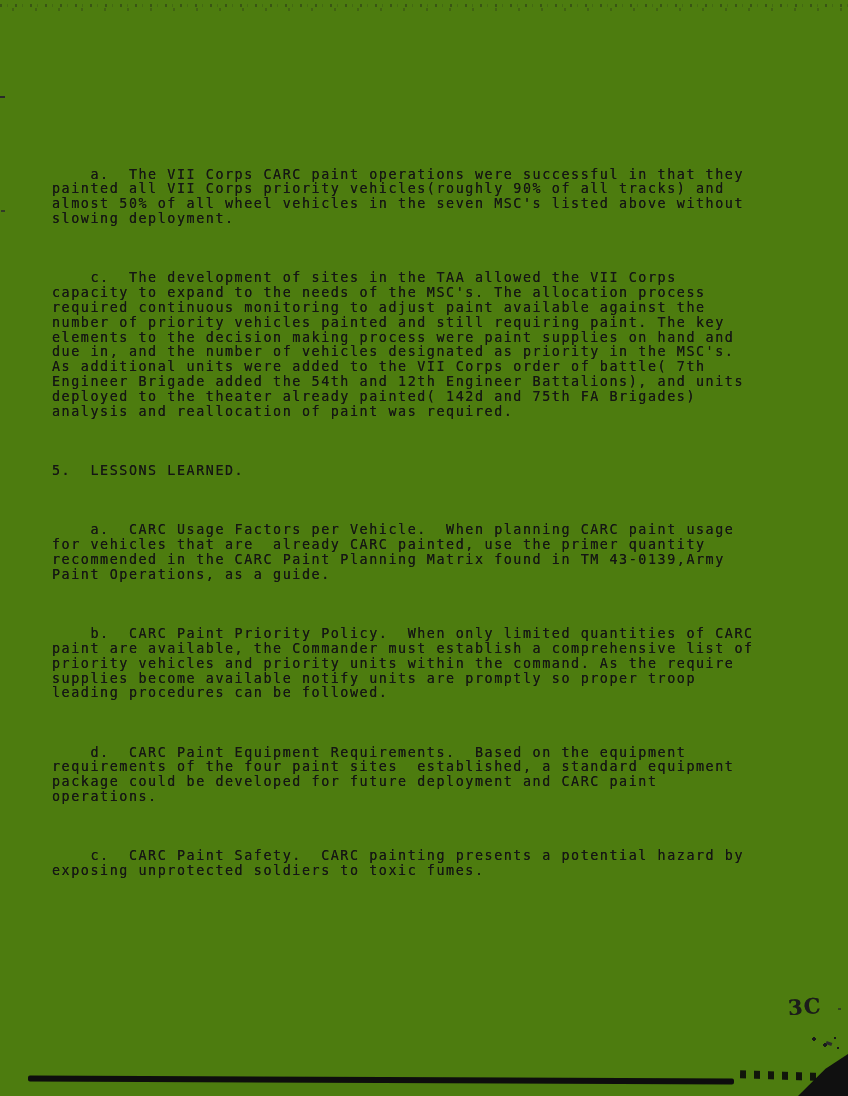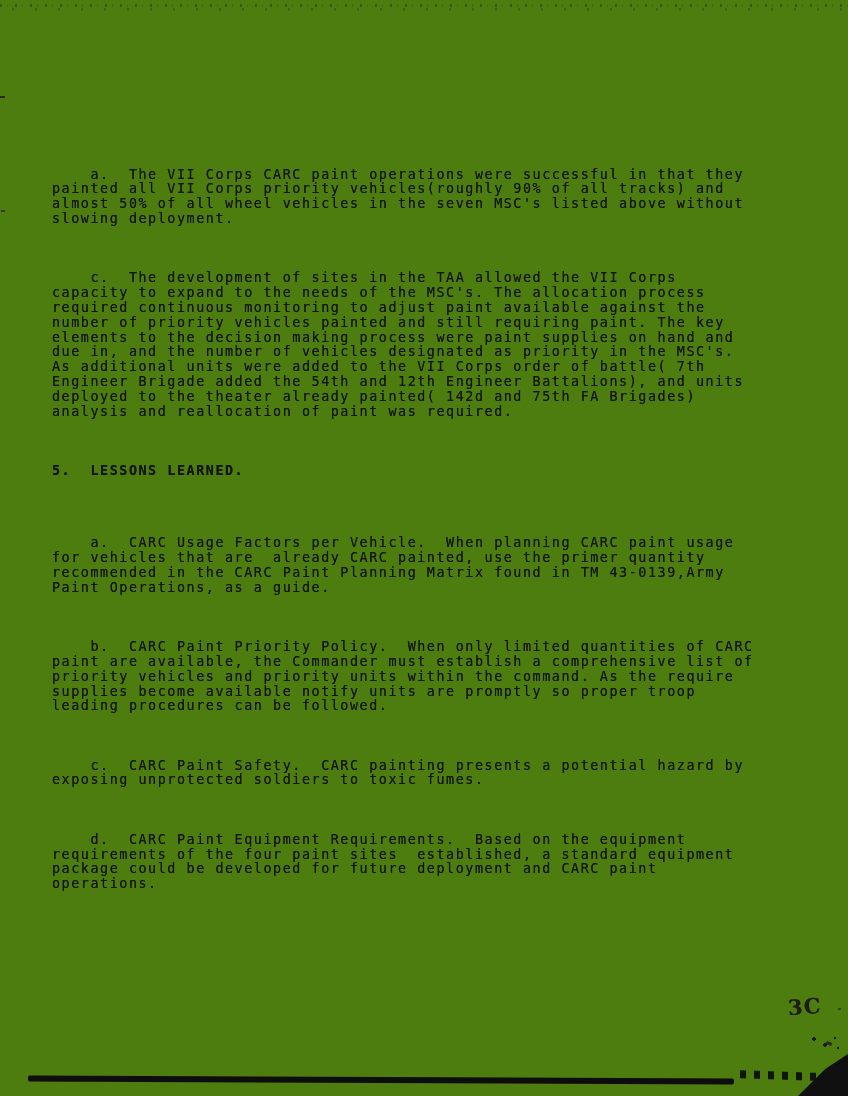--- a/index.html
+++ b/index.html
@@ -34,21 +34,21 @@
     position:absolute;left:52px;top:138px;width:780px;
     font-family:"DejaVu Sans Mono","Liberation Mono",monospace;
     font-size:13.4px;
     line-height:14.8px;
     letter-spacing:1.55px;
     color:#151515;
     white-space:pre;
     text-shadow:0 0 .6px rgba(15,15,15,.75);
   }
   .content p{margin:0 0 15px 0;}
-  .content p.heading{margin-bottom:28px;font-weight:bold;}
+  .content p.heading{margin-bottom:15px;}
 
   .page-number{
     position:absolute;left:788px;top:994px;
     font-family:"DejaVu Serif","Liberation Serif",serif;
     font-size:21px;font-weight:bold;
     color:#1c1c1c;
     transform:rotate(-4deg);
     letter-spacing:1px;
     text-shadow:0 0 .6px rgba(15,15,15,.6);
   }
@@ -105,26 +105,26 @@
     <p class="heading">5.  LESSONS LEARNED.</p>
     <p>    a.  CARC Usage Factors per Vehicle.  When planning CARC paint usage
 for vehicles that are  already CARC painted, use the primer quantity
 recommended in the CARC Paint Planning Matrix found in TM 43-0139,Army
 Paint Operations, as a guide.</p>
     <p>    b.  CARC Paint Priority Policy.  When only limited quantities of CARC
 paint are available, the Commander must establish a comprehensive list of
 priority vehicles and priority units within the command. As the require
 supplies become available notify units are promptly so proper troop
 leading procedures can be followed.</p>
-    <p>    c.  CARC Paint Safety.  CARC painting presents a potential hazard by
-exposing unprotected soldiers to toxic fumes.</p>
     <p>    d.  CARC Paint Equipment Requirements.  Based on the equipment
 requirements of the four paint sites  established, a standard equipment
 package could be developed for future deployment and CARC paint
 operations.</p>
+    <p>    c.  CARC Paint Safety.  CARC painting presents a potential hazard by
+exposing unprotected soldiers to toxic fumes.</p>
     
   </div>
 
   <div class="page-number">3C</div>
 
   <div class="scan-speck speck-right-1"></div>
   <div class="scan-speck speck-right-2"></div>
   <div class="scan-bar-bottom"></div>
   <div class="scan-bar-bottom-dashes"></div>
   <div class="scan-corner-specks"></div>

